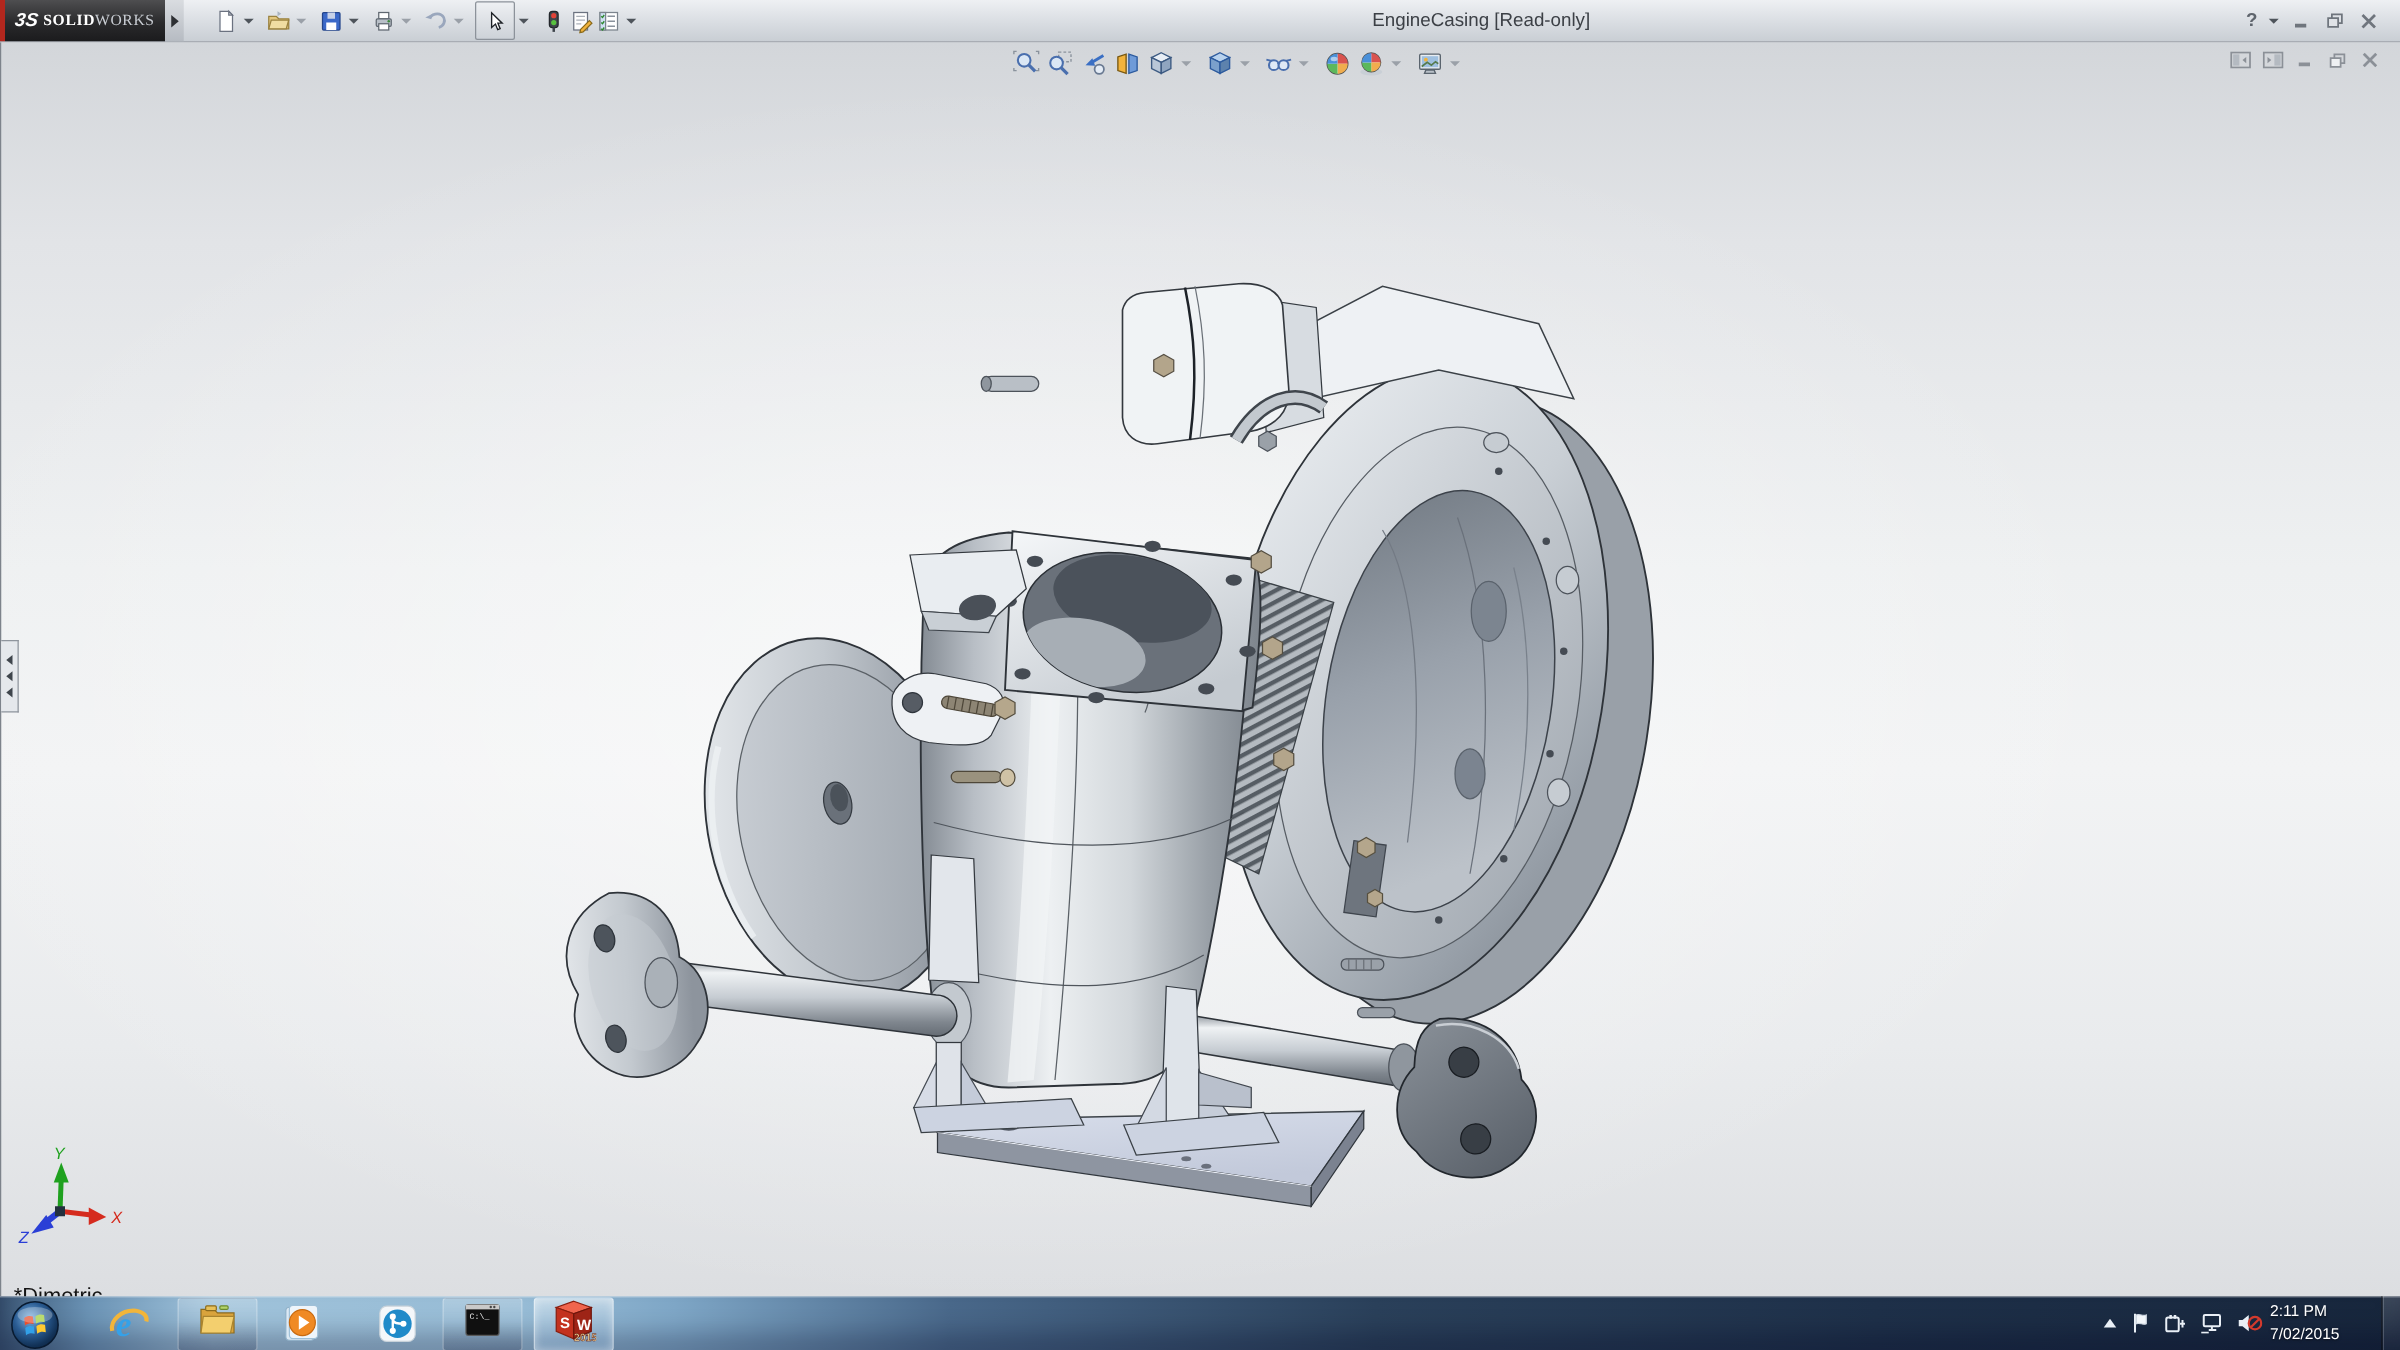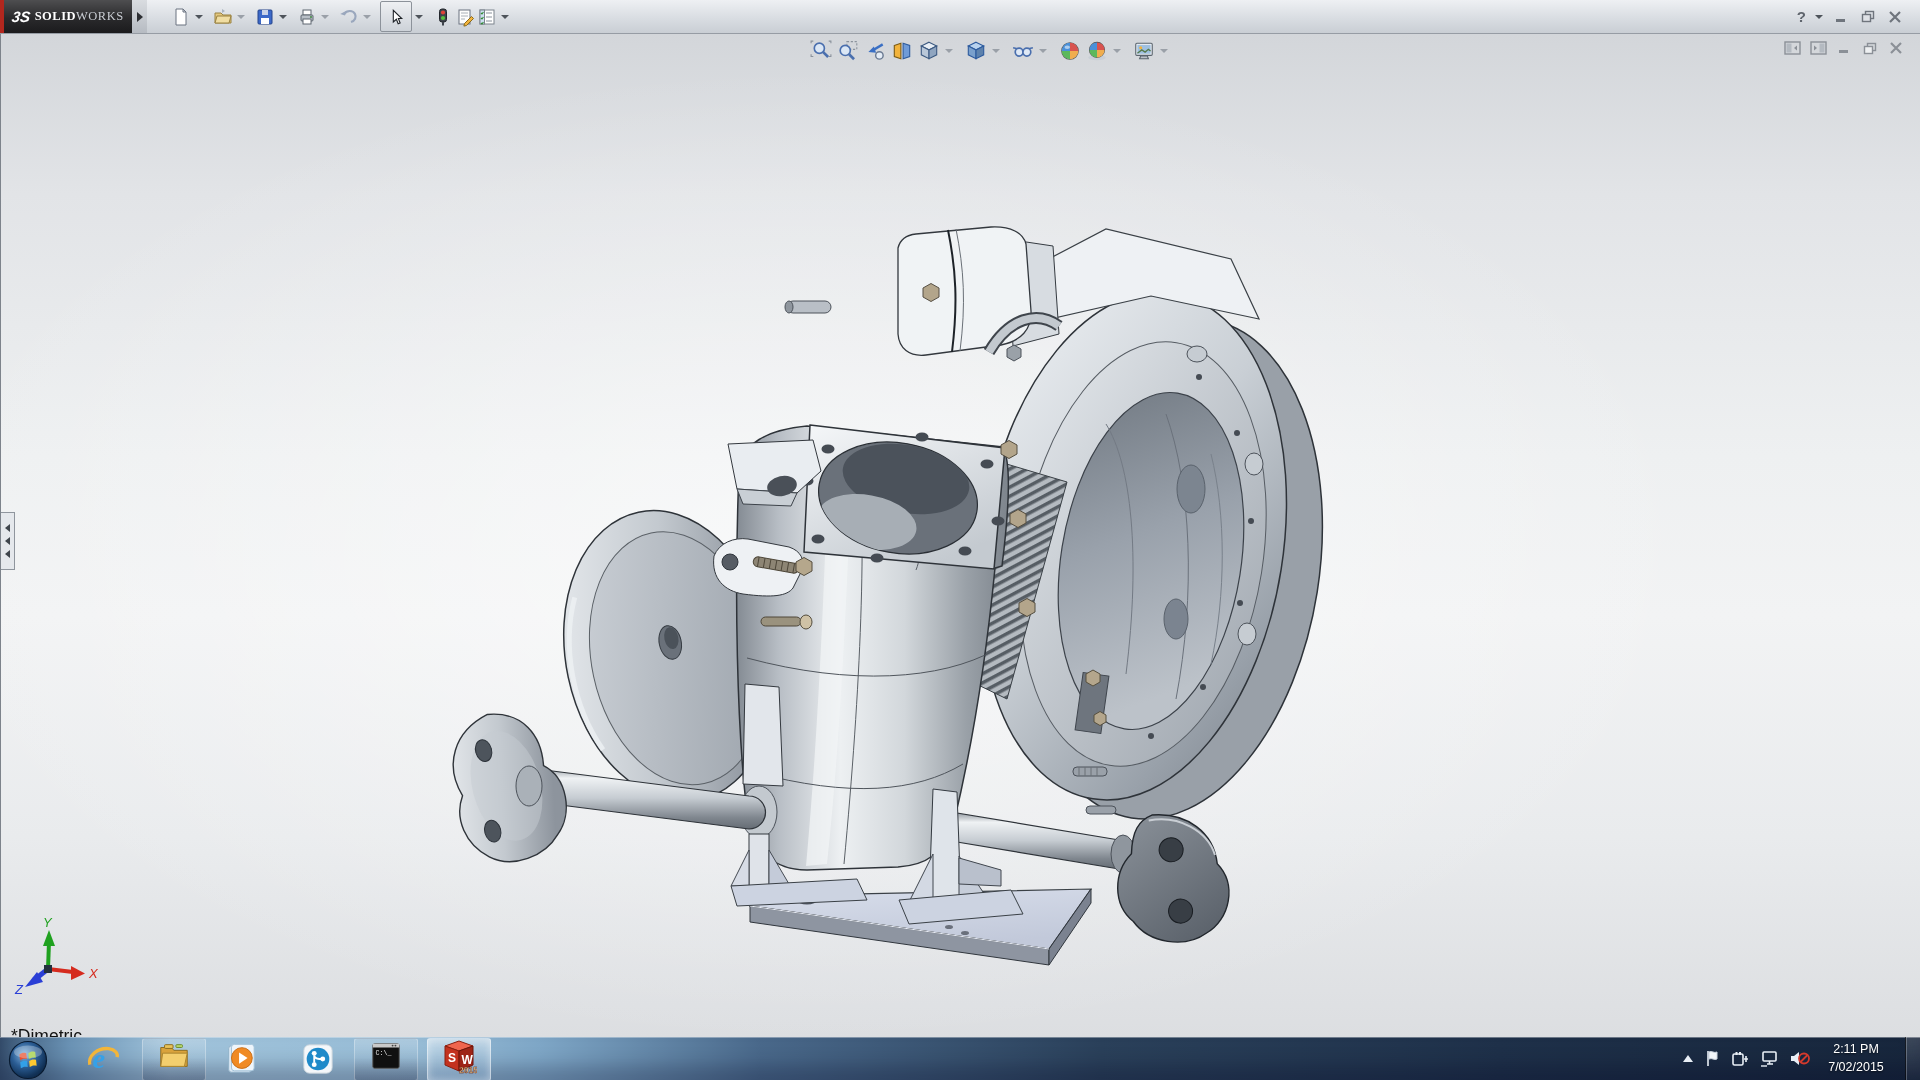--- a/index.html
+++ b/index.html
@@ -49,21 +49,21 @@
     background:linear-gradient(90deg,#3a5574 0px,#6a92b4 70px,#9fc2da 170px,#96bbd5 420px,#7ea6c6 540px,#49688a 760px,#2a405a 1100px,#1e3049 1500px,#17263c 1920px);
     box-shadow:inset 0 1px 0 rgba(255,255,255,.35), inset 0 -14px 18px rgba(0,0,30,.25);}
   .tbtn{position:absolute;top:1px;width:62px;height:41px;border:1px solid rgba(255,255,255,.30);border-radius:3px;
     background:linear-gradient(180deg,rgba(255,255,255,.22),rgba(255,255,255,.06) 45%,rgba(0,0,30,.18));
     display:flex;align-items:flex-start;justify-content:center;}
   .tbtn.active{border-color:rgba(255,255,255,.55);
     background:linear-gradient(180deg,rgba(255,255,255,.45),rgba(235,245,255,.25) 45%,rgba(160,200,240,.25));
     box-shadow:inset 0 0 8px rgba(255,255,255,.45);}
   .pinned{position:absolute;top:5px;width:34px;height:34px;display:flex;align-items:center;justify-content:center;}
   #tray{position:absolute;right:110px;top:0;height:43px;display:flex;align-items:center;gap:10px;}
-  #clock{position:absolute;right:24px;top:3px;width:80px;text-align:center;color:#fff;font-size:12.5px;line-height:18px;
+  #clock{position:absolute;right:24px;top:3px;width:80px;color:#fff;font-size:12.5px;line-height:18px;
     text-shadow:0 1px 2px rgba(0,0,0,.6);}
   #show-desktop{position:absolute;right:0;top:0;width:14px;height:43px;
     border-left:1px solid rgba(0,0,0,.6);box-shadow:inset 1px 0 0 rgba(255,255,255,.25);
     background:linear-gradient(180deg,rgba(255,255,255,.16),rgba(255,255,255,.04));}
 </style>
 </head>
 <body>
 
 <div id="titlebar" class="abs">
   <div id="red-sliver" class="abs"></div>
@@ -140,20 +140,21 @@
       <svg width="20" height="20" viewBox="0 0 20 20">
           <rect x="3" y="3" width="14" height="14" fill="#fff" stroke="#7c848d"></rect>
           <rect x="3" y="3" width="4.5" height="14" fill="#cfe0f2" stroke="#7c848d"></rect>
           <path d="M4 6l1 1 1.4-2M4 11l1 1 1.4-2M4 16l1 1 1.4-2" stroke="#2f8a2f" stroke-width="1.1" fill="none"></path>
           <path d="M9 6h6M9 10h6M9 14h6" stroke="#8a929c" stroke-width="1.2"></path>
         </svg>
     </span>
       <span class="car"></span>
   </div>
 
+  <div id="win-title" class="abs">EngineCasing [Read-only]</div>
 
   <div id="titlebar-controls" class="abs">
     <span id="help-label">?</span>
     <span class="car" style="margin:0;"></span>
     <span class="wglyph">
       <svg width="14" height="12" viewBox="0 0 14 12">
           <rect x="2" y="8" width="9" height="3" fill="#6f757d"></rect>
         </svg>
       </span>
     <span class="wglyph">

